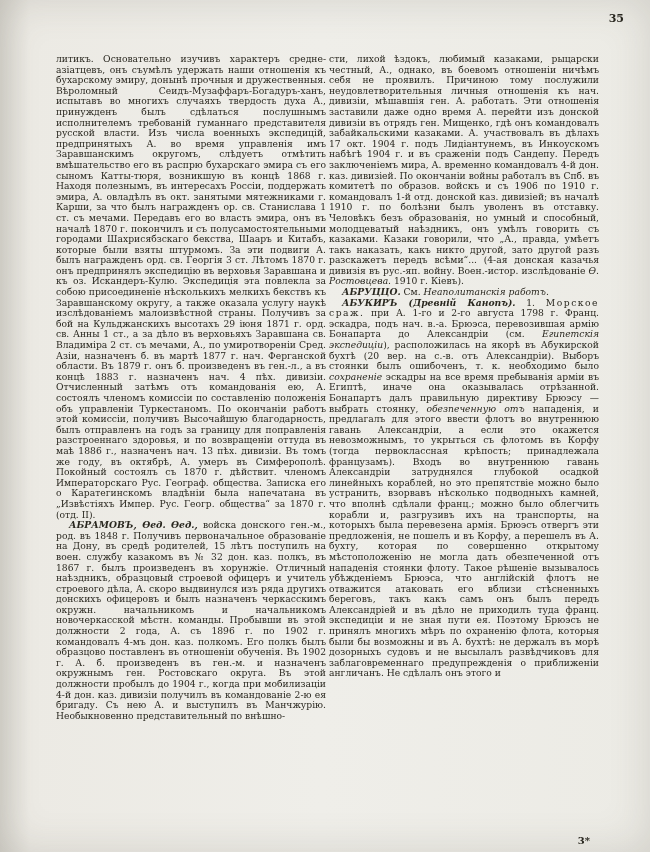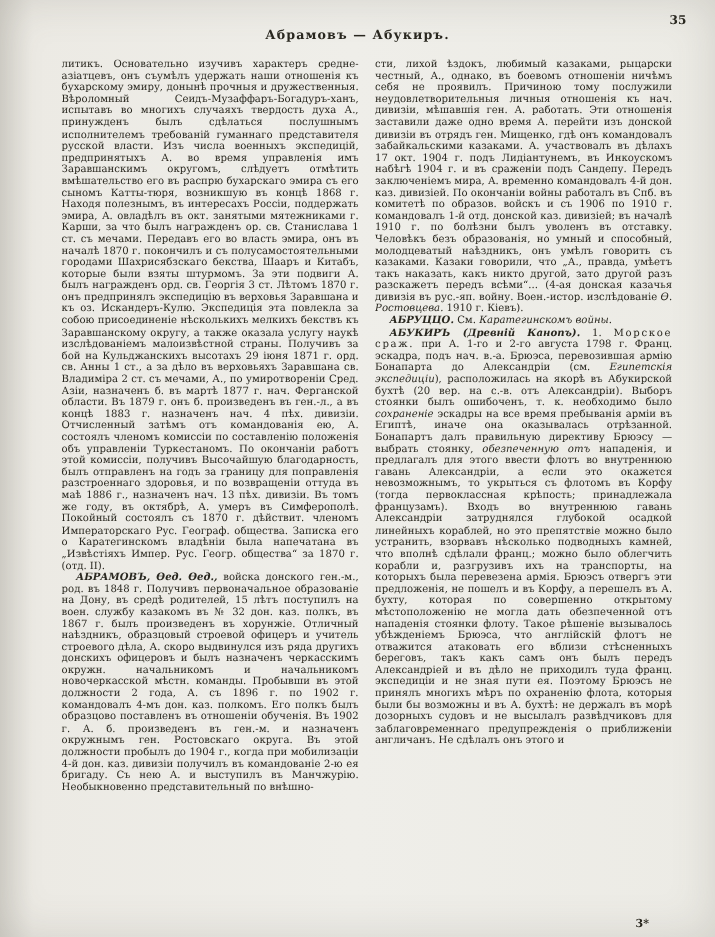--- a/index.html
+++ b/index.html
@@ -26,21 +26,21 @@
     letter-spacing:1px;
   }
   .page-number {
     position:absolute;
     top:12px; right:26px;
     font-weight:bold;
     font-size:11px;
   }
   .columns {
     display:flex;
-    gap:15px;
+    gap:3px;
     padding:8px 36px 0 56px;
   }
   .column {
     width:270px;
     height:778px;
     overflow:hidden;
   }
   .para {
     margin:0;
     font-size:9.2px;
@@ -57,28 +57,27 @@
     bottom:6px; right:60px;
     font-size:10px;
     font-weight:bold;
   }
 </style>
 </head>
 <body>
 
 <div class="page">
   <div class="header">
-    <span class="header-title">Абрамовъ — Абукиръ.</span>
     <span class="page-number">35</span>
   </div>
   <div class="columns">
     <div class="column" id="col-left">
         <p class="para"><span>литикъ. Основательно изучивъ характеръ средне-азіатцевъ, онъ съумѣлъ удержать наши отношенія къ бухарскому эмиру, донынѣ прочныя и дружественныя. Вѣроломный Сеидъ-Музаффаръ-Богадуръ-ханъ, испытавъ во многихъ случаяхъ твердость духа А., принужденъ былъ сдѣлаться послушнымъ исполнителемъ требованій гуманнаго представителя русской власти. Изъ числа военныхъ экспедицій, предпринятыхъ А. во время управленія имъ Заравшанскимъ округомъ, слѣдуетъ отмѣтить вмѣшательство его въ распрю бухарскаго эмира съ его сыномъ Катты-тюря, возникшую въ концѣ 1868 г. Находя полезнымъ, въ интересахъ Россіи, поддержать эмира, А. овладѣлъ въ окт. занятыми мятежниками г. Карши, за что былъ награжденъ ор. св. Станислава 1 ст. съ мечами. Передавъ его во власть эмира, онъ въ началѣ 1870 г. покончилъ и съ полусамостоятельными городами Шахрисябзскаго бекства, Шааръ и Китабъ, которые были взяты штурмомъ. За эти подвиги А. былъ награжденъ орд. св. Георгія 3 ст. Лѣтомъ 1870 г. онъ предпринялъ экспедицію въ верховья Заравшана и къ оз. Искандеръ-Кулю. Экспедиція эта повлекла за собою присоединеніе нѣсколькихъ мелкихъ бекствъ къ Заравшанскому округу, а также оказала услугу наукѣ изслѣдованіемъ малоизвѣстной страны. Получивъ за бой на Кульджанскихъ высотахъ 29 іюня 1871 г. орд. св. Анны 1 ст., а за дѣло въ верховьяхъ Заравшана св. Владиміра 2 ст. съ мечами, А., по умиротвореніи Сред. Азіи, назначенъ б. въ мартѣ 1877 г. нач. Ферганской области. Въ 1879 г. онъ б. произведенъ въ ген.-л., а въ концѣ 1883 г. назначенъ нач. 4 пѣх. дивизіи. Отчисленный затѣмъ отъ командованія ею, А. состоялъ членомъ комиссіи по составленію положенія объ управленіи Туркестаномъ. По окончаніи работъ этой комиссіи, получивъ Высочайшую благодарность, былъ отправленъ на годъ за границу для поправленія разстроеннаго здоровья, и по возвращеніи оттуда въ маѣ 1886 г., назначенъ нач. 13 пѣх. дивизіи. Въ томъ же году, въ октябрѣ, А. умеръ въ Симферополѣ. Покойный состоялъ съ 1870 г. дѣйствит. членомъ Императорскаго Рус. Географ. общества. Записка его о Каратегинскомъ владѣніи была напечатана въ „Извѣстіяхъ Импер. Рус. Геогр. общества“ за 1870 г. (отд. II).</span></p>
         <p class="para indent"><b class="lead">АБРАМОВЪ, Ѳед. Ѳед.,</b><span> войска донского ген.-м., род. въ 1848 г. Получивъ первоначальное образованіе на Дону, въ средѣ родителей, 15 лѣтъ поступилъ на воен. службу казакомъ въ № 32 дон. каз. полкъ, въ 1867 г. былъ произведенъ въ хорунжіе. Отличный наѣздникъ, образцовый строевой офицеръ и учитель строевого дѣла, А. скоро выдвинулся изъ ряда другихъ донскихъ офицеровъ и былъ назначенъ черкасскимъ окружн. начальникомъ и начальникомъ новочеркасской мѣстн. команды. Пробывши въ этой должности 2 года, А. съ 1896 г. по 1902 г. командовалъ 4-мъ дон. каз. полкомъ. Его полкъ былъ образцово поставленъ въ отношеніи обученія. Въ 1902 г. А. б. произведенъ въ ген.-м. и назначенъ окружнымъ ген. Ростовскаго округа. Въ этой должности пробылъ до 1904 г., когда при мобилизаціи 4-й дон. каз. дивизіи получилъ въ командованіе 2-ю ея бригаду. Съ нею А. и выступилъ въ Манчжурію. Необыкновенно представительный по внѣшно-</span></p>
       </div>
     <div class="column" id="col-right">
         <p class="para"><span>сти, лихой ѣздокъ, любимый казаками, рыцарски честный, А., однако, въ боевомъ отношеніи ничѣмъ себя не проявилъ. Причиною тому послужили неудовлетворительныя личныя отношенія къ нач. дивизіи, мѣшавшія ген. А. работать. Эти отношенія заставили даже одно время А. перейти изъ донской дивизіи въ отрядъ ген. Мищенко, гдѣ онъ командовалъ забайкальскими казаками. А. участвовалъ въ дѣлахъ 17 окт. 1904 г. подъ Лидіантунемъ, въ Инкоускомъ набѣгѣ 1904 г. и въ сраженіи подъ Сандепу. Передъ заключеніемъ мира, А. временно командовалъ 4-й дон. каз. дивизіей. По окончаніи войны работалъ въ Спб. въ комитетѣ по образов. войскъ и съ 1906 по 1910 г. командовалъ 1-й отд. донской каз. дивизіей; въ началѣ 1910 г. по болѣзни былъ уволенъ въ отставку. Человѣкъ безъ образованія, но умный и способный, молодцеватый наѣздникъ, онъ умѣлъ говорить съ казаками. Казаки говорили, что „А., правда, умѣетъ такъ наказать, какъ никто другой, зато другой разъ разскажетъ передъ всѣми“... (4-ая донская казачья дивизія въ рус.-яп. войну. Воен.-истор. изслѣдованіе </span><i>Ѳ. Ростовцева.</i><span> 1910 г. Кіевъ).</span></p>
-        <p class="para indent"><b class="lead">АБРУЦЦО.</b><span> См. </span><i>Каратегинскомъ войны.</i></p>
+        <p class="para indent"><b class="lead">АБРУЦЦО.</b><span> См. </span><i>Неаполитанскія работъ.</i></p>
         <p class="para indent"><b class="lead">АБУКИРЪ (Древній Канопъ).</b><span> 1. </span><span class="sp">Морское сраж.</span><span> при А. 1-го и 2-го августа 1798 г. Франц. эскадра, подъ нач. в.-а. Брюэса, перевозившая армію Бонапарта до Александріи (см. </span><i>Египетскія экспедиціи</i><span>), расположилась на якорѣ въ Абукирской бухтѣ (20 вер. на с.-в. отъ Александріи). Выборъ стоянки былъ ошибоченъ, т. к. необходимо было </span><i>сохраненіе</i><span> эскадры на все время пребыванія арміи въ Египтѣ, иначе она оказывалась отрѣзанной. Бонапартъ далъ правильную директиву Брюэсу — выбрать стоянку, </span><i>обезпеченную отъ</i><span> нападенія, и предлагалъ для этого ввести флотъ во внутреннюю гавань Александріи, а если это окажется невозможнымъ, то укрыться съ флотомъ въ Корфу (тогда первоклассная крѣпость; принадлежала французамъ). Входъ во внутреннюю гавань Александріи затруднялся глубокой осадкой линейныхъ кораблей, но это препятствіе можно было устранить, взорвавъ нѣсколько подводныхъ камней, что вполнѣ сдѣлали франц.; можно было облегчить корабли и, разгрузивъ ихъ на транспорты, на которыхъ была перевезена армія. Брюэсъ отвергъ эти предложенія, не пошелъ и въ Корфу, а перешелъ въ А. бухту, которая по совершенно открытому мѣстоположенію не могла дать обезпеченной отъ нападенія стоянки флоту. Такое рѣшеніе вызывалось убѣжденіемъ Брюэса, что англійскій флотъ не отважится атаковать его вблизи стѣсненныхъ береговъ, такъ какъ самъ онъ былъ передъ Александріей и въ дѣло не приходилъ туда франц. экспедиціи и не зная пути ея. Поэтому Брюэсъ не принялъ многихъ мѣръ по охраненію флота, которыя были бы возможны и въ А. бухтѣ: не держалъ въ морѣ дозорныхъ судовъ и не высылалъ развѣдчиковъ для заблаговременнаго предупрежденія о приближеніи англичанъ. Не сдѣлалъ онъ этого и</span></p>
       </div>
   </div>
   <div class="footer-mark">3*</div>
 </div>
 
 </body></html>

